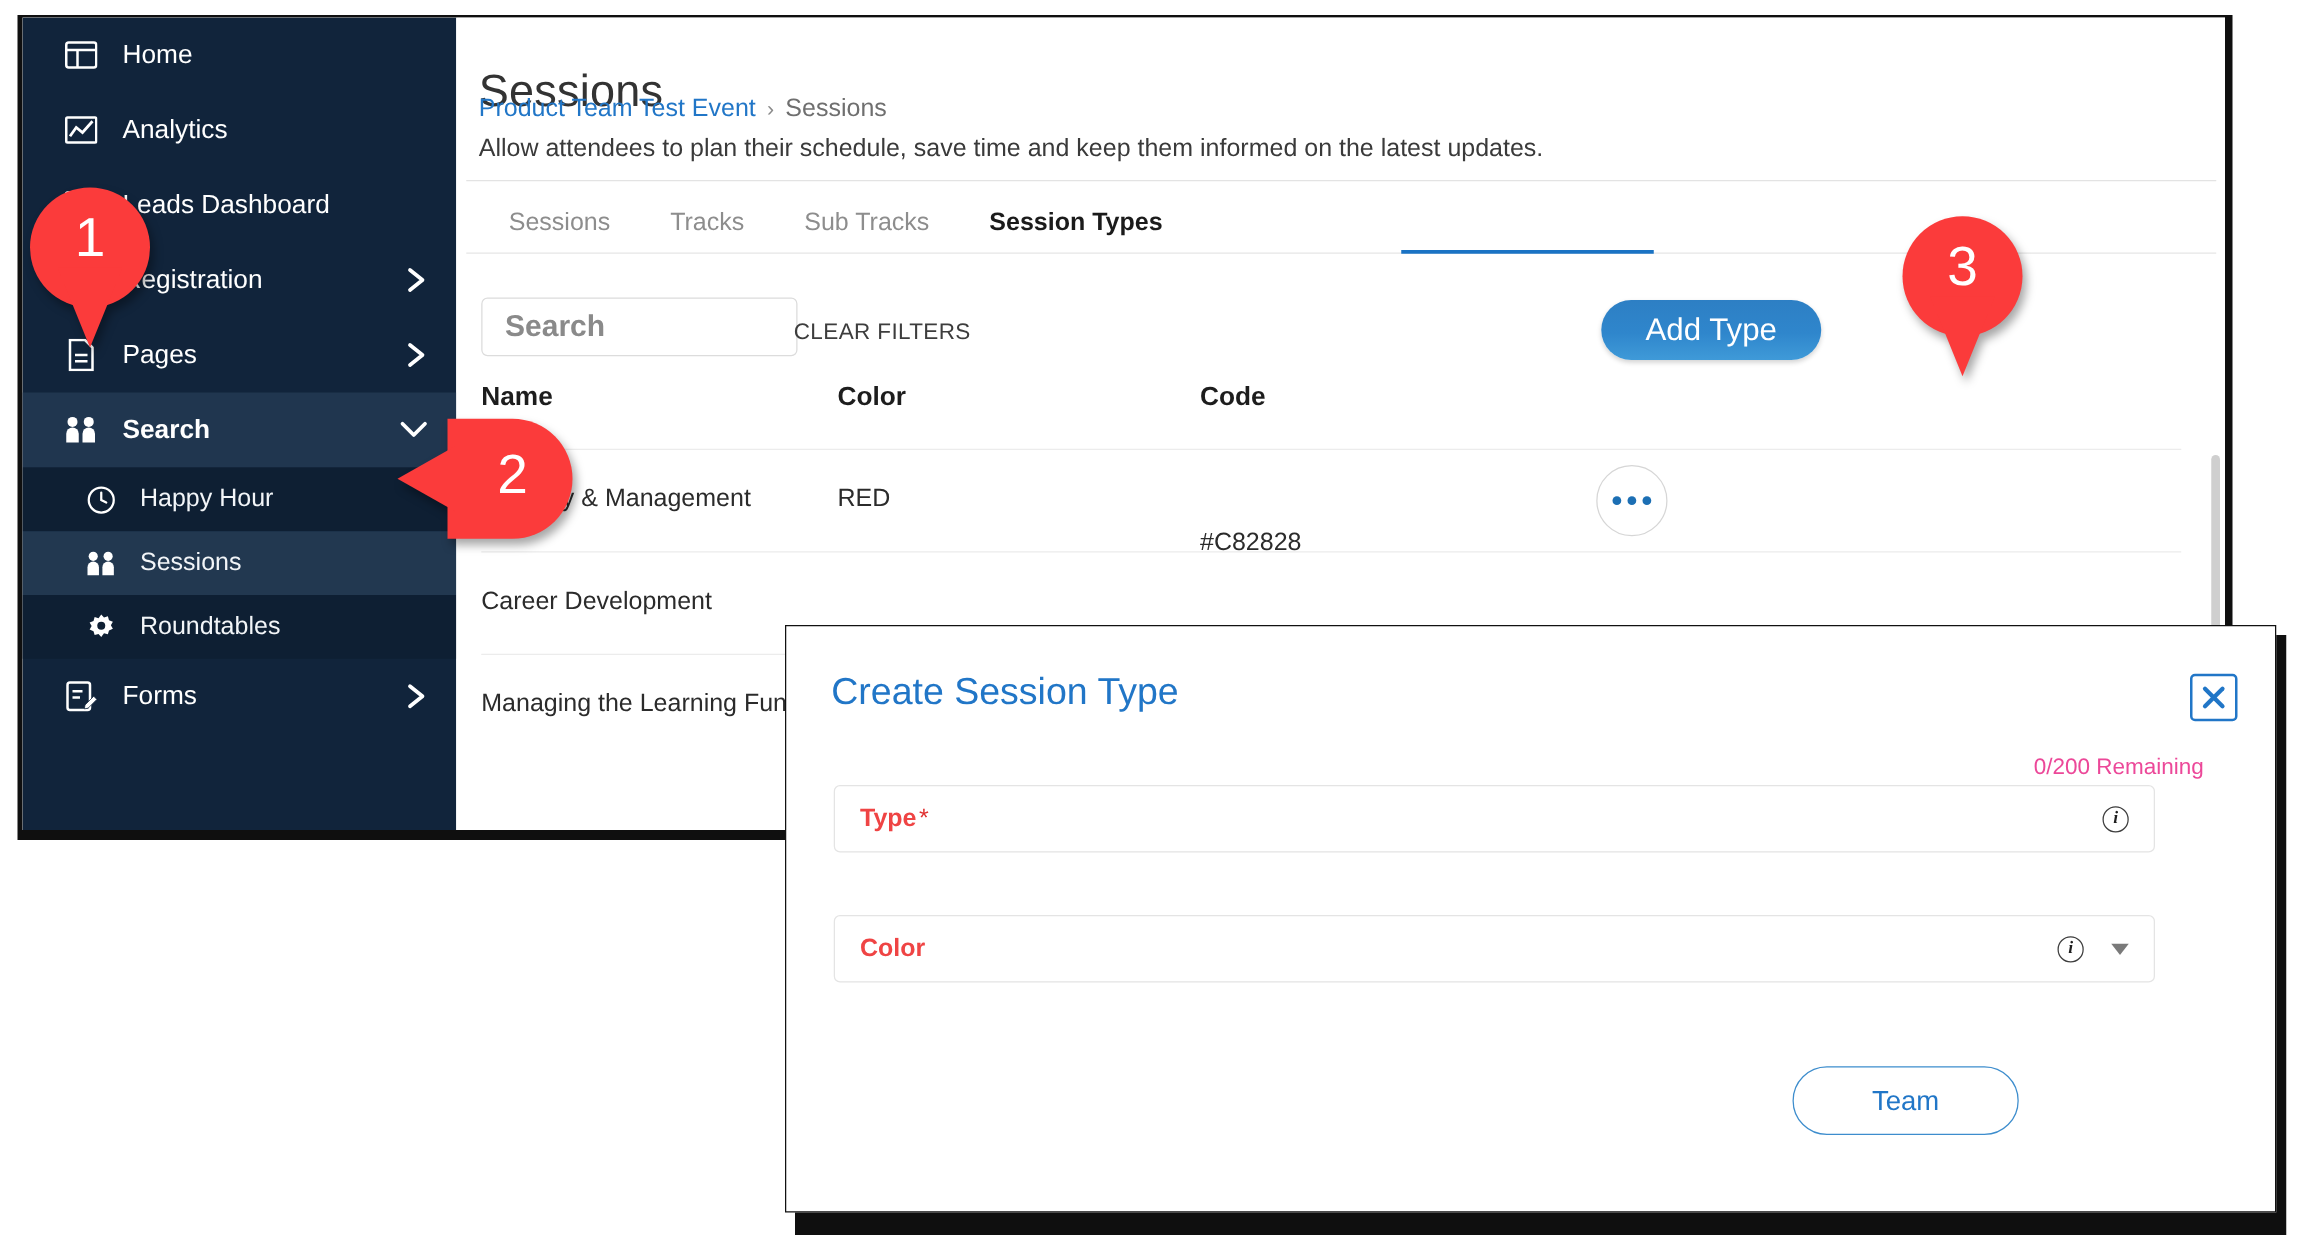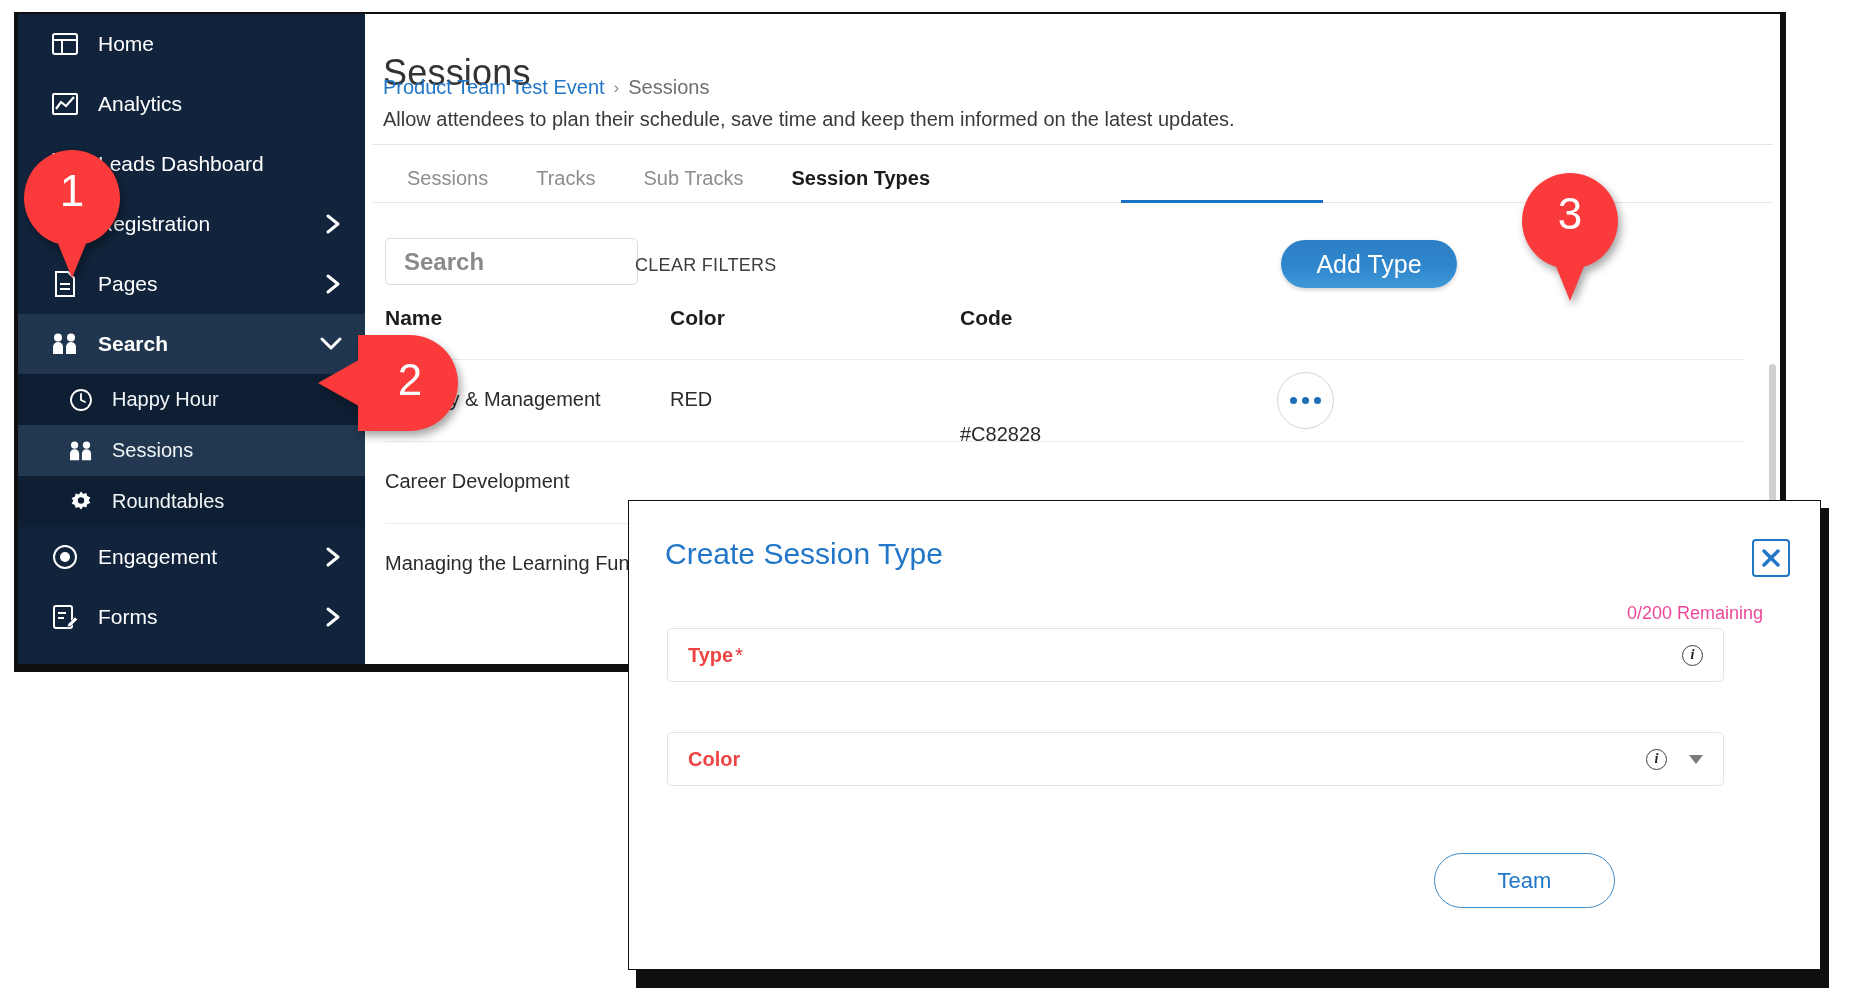--- a/index.html
+++ b/index.html
@@ -525,34 +525,20 @@
         <div class="sub-item">
           <span class="ico">
             <svg width="24" height="24" viewBox="0 0 24 24">
                 <path d="M12 1.5 l2.2 2.4 3.1-.9 .9 3.1 3.1 1.3-1.6 2.8 1.6 2.8-3.1 1.3-.9 3.1-3.1-.9L12 19.5 l-2.2-2.4-3.1 .9-.9-3.1-3.1-1.3 1.6-2.8-1.6-2.8 3.1-1.3 .9-3.1 3.1 .9Z" fill="#fff"></path>
                 <circle cx="12" cy="10.5" r="3.2" fill="#0e1f33"></circle>
               </svg>
           </span>
           <span class="lbl">Roundtables</span>
         </div>
 
-        <div class="nav-item">
-          <span class="ico">
-            <svg width="26" height="26" viewBox="0 0 26 26">
-                <circle cx="13" cy="13" r="11" fill="none" stroke="#fff" stroke-width="2"></circle>
-                <circle cx="13" cy="13" r="5" fill="#fff"></circle>
-              </svg>
-          </span>
-          <span class="lbl">Engagement</span>
-          <span class="chev">
-            <svg width="20" height="22" viewBox="0 0 20 22">
-                <polyline points="5,3 15,11 5,19" fill="none" stroke="#fff" stroke-width="3" stroke-linecap="round" stroke-linejoin="round"></polyline>
-              </svg>
-          </span>
-        </div>
 
         <div class="nav-item">
           <span class="ico">
             <svg width="26" height="26" viewBox="0 0 26 26">
                 <rect x="2" y="2" width="18" height="22" rx="2" fill="none" stroke="#fff" stroke-width="2"></rect>
                 <line x1="6" y1="9" x2="14" y2="9" stroke="#fff" stroke-width="2"></line>
                 <line x1="6" y1="14" x2="12" y2="14" stroke="#fff" stroke-width="2"></line>
                 <path d="M16 20 l7-7 2.5 2.5 -7 7 -3 .6 .5-3.1Z" fill="#fff" stroke="#11243b" stroke-width=".6"></path>
               </svg>
           </span>

